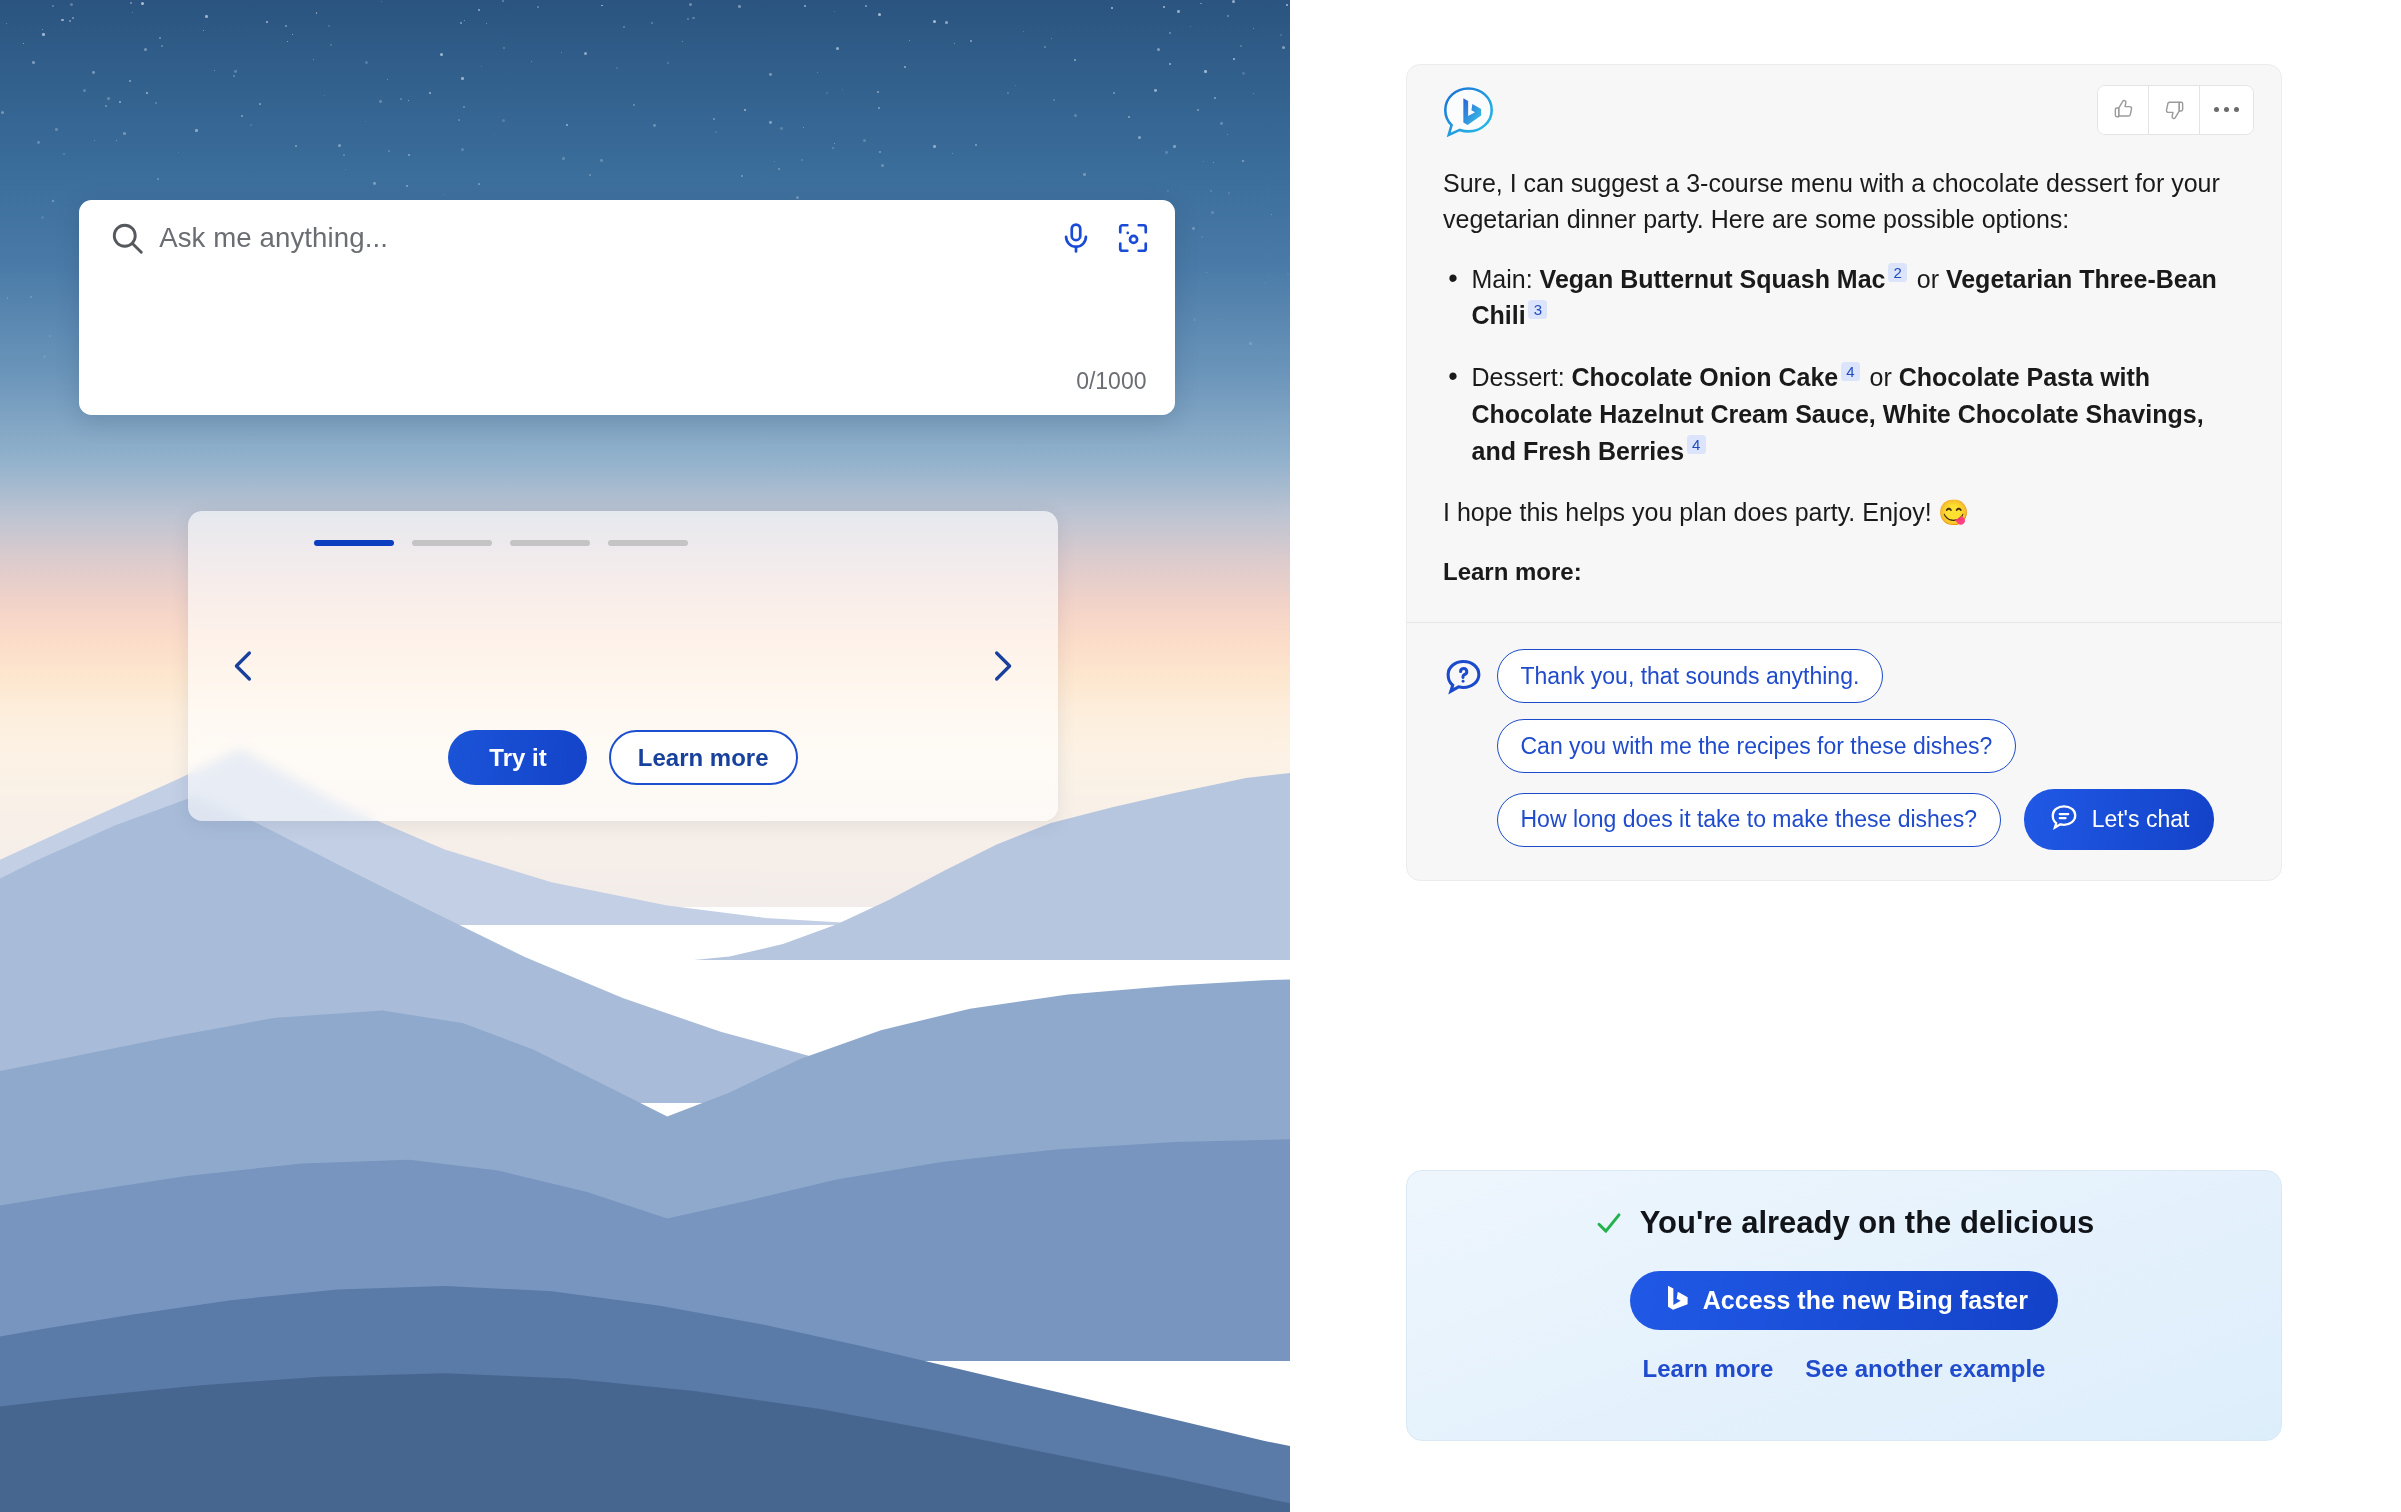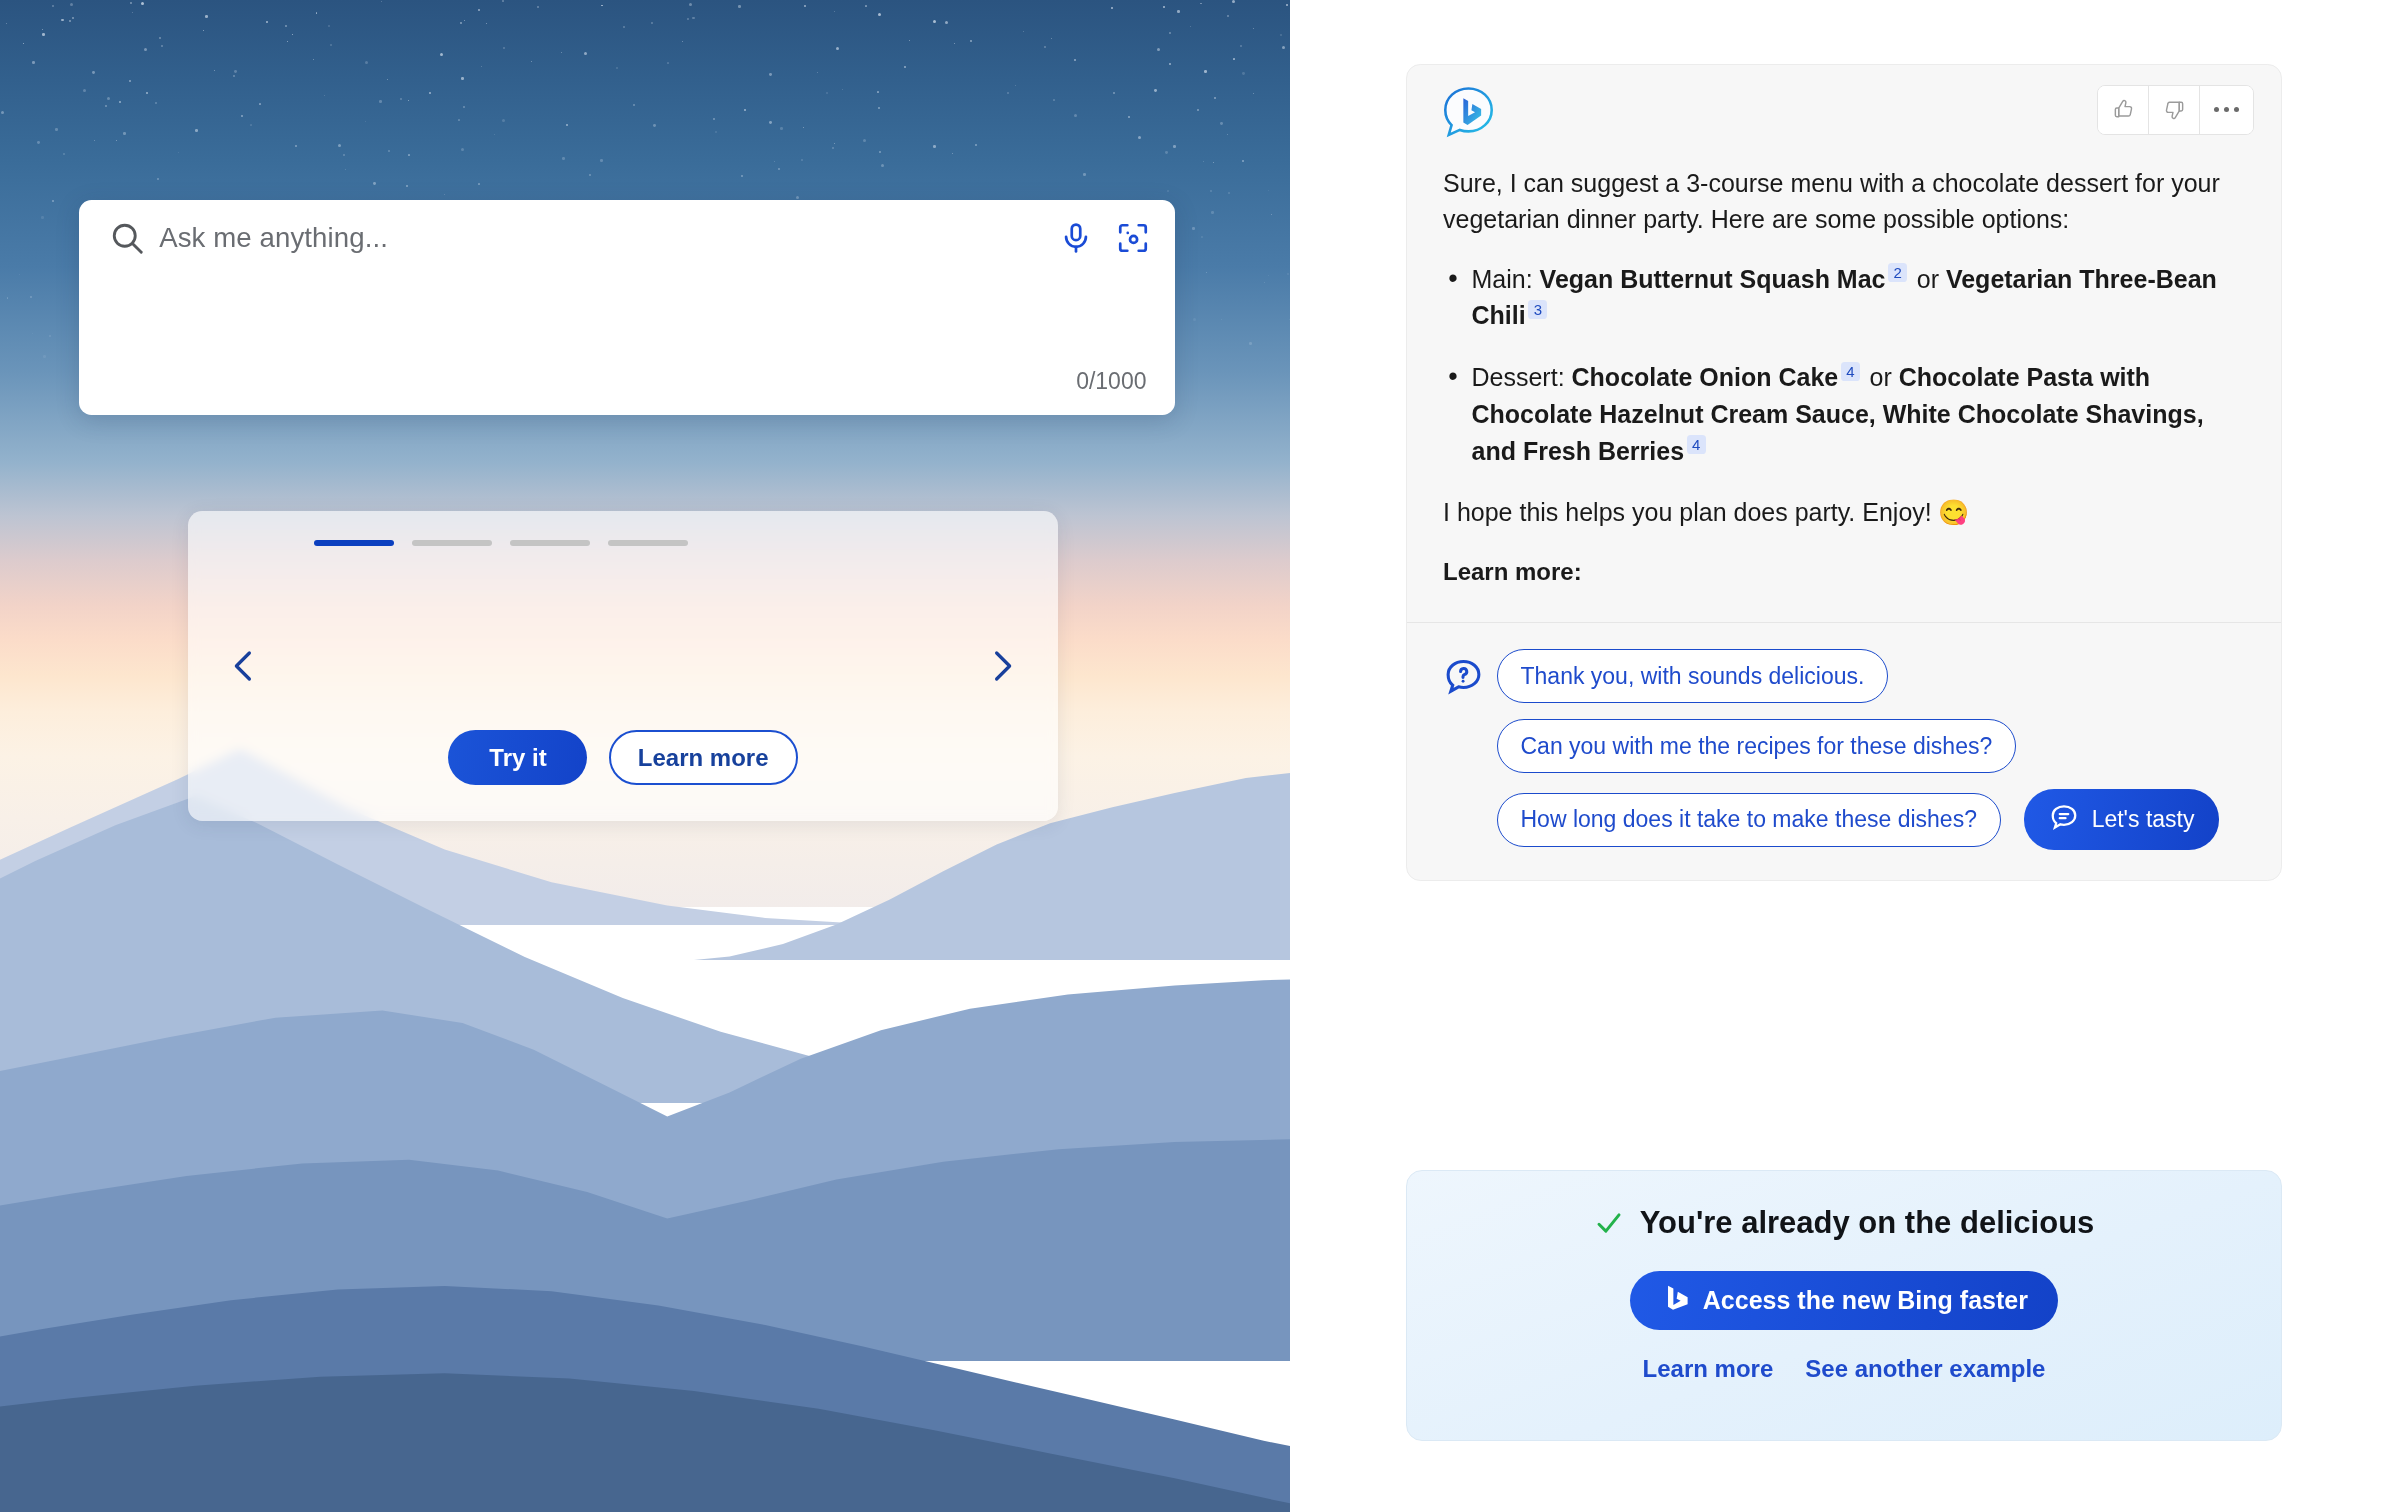--- a/index.html
+++ b/index.html
@@ -736,38 +736,38 @@
 
       <div class="sugg-wrap">
         <div class="sugg-row">
           <span class="q-icon">
             <svg viewBox="0 0 24 24" fill="none" stroke="currentColor" stroke-width="1.8" stroke-linecap="round">
               <path d="M12 3.2c5 0 9 3.4 9 7.6s-4 7.6-9 7.6c-1 0-2-.13-2.9-.37L4.6 20.6l1.1-3.5C3.9 15.7 3 13.4 3 10.8c0-4.2 4-7.6 9-7.6z"></path>
               <path d="M10.3 9.1a1.8 1.8 0 1 1 2.3 1.75c-.6.22-.9.7-.9 1.3v.35"></path>
               <circle cx="11.75" cy="14.8" r=".85" fill="currentColor" stroke="none"></circle>
             </svg>
           </span>
-          <button class="sugg-pill">Thank you, with sounds delicious.</button>
+          <button class="sugg-pill">Thank you, that sounds anything.</button>
         </div>
         <div class="sugg-row">
           <span class="q-spacer"></span>
           <button class="sugg-pill">Can you with me the recipes for these dishes?</button>
         </div>
         <div class="sugg-row" style="margin-bottom:0;">
           <span class="q-spacer"></span>
           <button class="sugg-pill">How long does it take to make these dishes?</button>
           <button class="lets-chat">
             <span>
               <svg viewBox="0 0 24 24" fill="none" stroke="currentColor" stroke-width="1.8" stroke-linecap="round">
                 <path d="M12 3.4c5 0 9 3.3 9 7.4s-4 7.4-9 7.4c-1 0-2-.12-2.9-.36L4.7 20.4l1.05-3.4C4 15.6 3 13.4 3 10.8c0-4.1 4-7.4 9-7.4z"></path>
                 <line x1="8.6" y1="9.6" x2="15.4" y2="9.6"></line>
                 <line x1="8.6" y1="12.9" x2="13.2" y2="12.9"></line>
               </svg>
             </span>
-            <span>Let's tasty</span>
+            <span>Let's chat</span>
           </button>
         </div>
       </div>
     </div>
 
     <div class="waitlist">
       <div class="wl-title">
         <span class="check">
           <svg viewBox="0 0 24 24" fill="none" stroke="currentColor" stroke-width="2.4" stroke-linecap="round" stroke-linejoin="round">
             <polyline points="4 13 9.5 18.5 20 5.5"></polyline>

